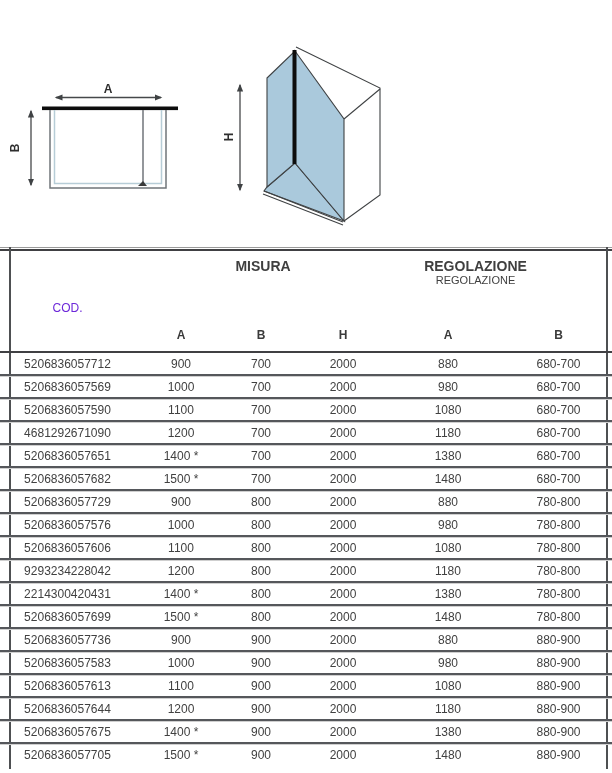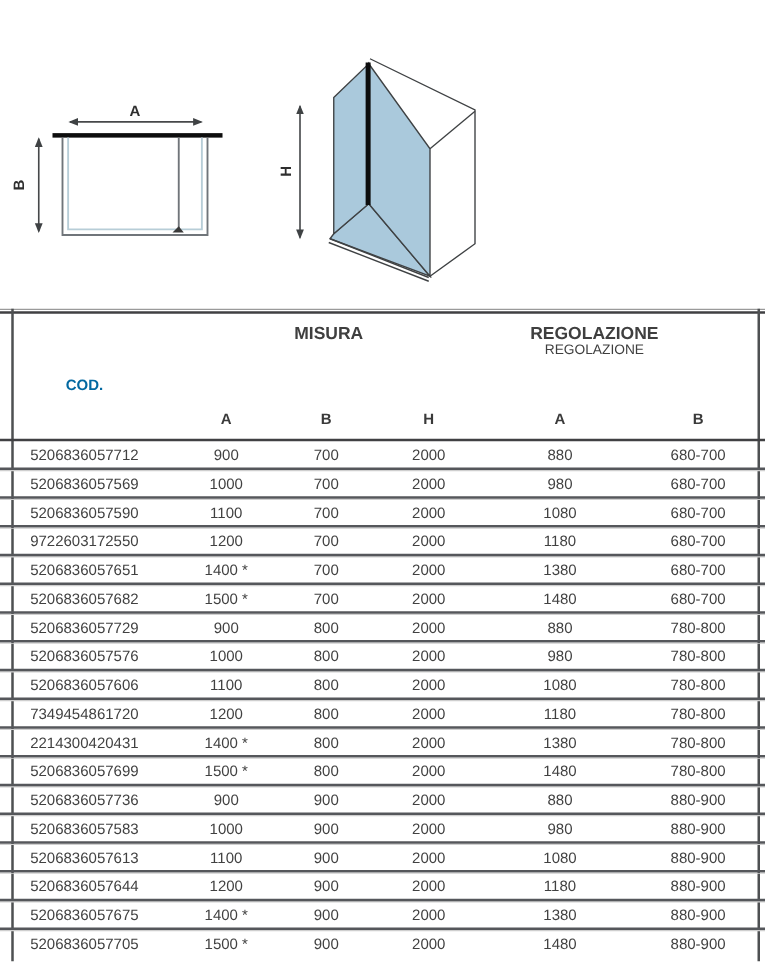--- a/index.html
+++ b/index.html
@@ -26,21 +26,21 @@
   .glassline{stroke:var(--glass-edge);stroke-width:1.5;fill:none;}
   .thin{stroke:var(--line-dark);stroke-width:1.1;fill:none;}
   .glass{fill:var(--glass-blue);stroke:var(--line-dark);stroke-width:1.1;}
   
   #spec-table{position:absolute;left:0;top:247px;width:612px;}
   #table-top-border{height:1px;border-top:1px solid #9a9a9a;border-bottom:2px solid #404043;}
   #vline-left,#vline-right{position:absolute;top:0;width:2px;height:522px;background:#4e5052;}
   #vline-left{left:9px;}
   #vline-right{left:606px;}
   #table-header{position:relative;height:100px;border-bottom:2px solid #404043;font-size:11px;line-height:13.5px;}
-  .cod-label{position:absolute;left:0;top:51px;width:135px;text-align:center;font-weight:bold;font-size:12px;color:#0369a1;}
+  .cod-label{position:absolute;left:0;top:51px;width:135px;text-align:center;font-weight:normal;font-size:12px;color:#6d28d9;}
   .group-head{position:absolute;top:9px;text-align:center;color:#3f3f3f;}
   #misura-head{left:135px;width:256px;}
   #regolazione-head{left:391px;width:221px;padding-right:52px;box-sizing:border-box;}
   .group-head .l0{font-weight:bold;font-size:14px;}
   .subhead{position:absolute;top:78px;font-weight:bold;font-size:12px;color:#3a3a3a;text-align:center;}
   #sub-a1{left:135px;width:92px;}
   #sub-b1{left:227px;width:68px;}
   #sub-h {left:295px;width:96px;}
   #sub-a2{left:391px;width:114px;}
   #sub-b2{left:505px;width:107px;}
@@ -142,21 +142,21 @@
   </div>
       <div class="data-row">
     <span>5206836057590</span>
     <span>1100</span>
     <span>700</span>
     <span>2000</span>
     <span>1080</span>
     <span>680-700</span>
   </div>
       <div class="data-row">
-    <span>9722603172550</span>
+    <span>4681292671090</span>
     <span>1200</span>
     <span>700</span>
     <span>2000</span>
     <span>1180</span>
     <span>680-700</span>
   </div>
       <div class="data-row">
     <span>5206836057651</span>
     <span>1400 *</span>
     <span>700</span>
@@ -190,21 +190,21 @@
   </div>
       <div class="data-row">
     <span>5206836057606</span>
     <span>1100</span>
     <span>800</span>
     <span>2000</span>
     <span>1080</span>
     <span>780-800</span>
   </div>
       <div class="data-row">
-    <span>7349454861720</span>
+    <span>9293234228042</span>
     <span>1200</span>
     <span>800</span>
     <span>2000</span>
     <span>1180</span>
     <span>780-800</span>
   </div>
       <div class="data-row">
     <span>2214300420431</span>
     <span>1400 *</span>
     <span>800</span>

